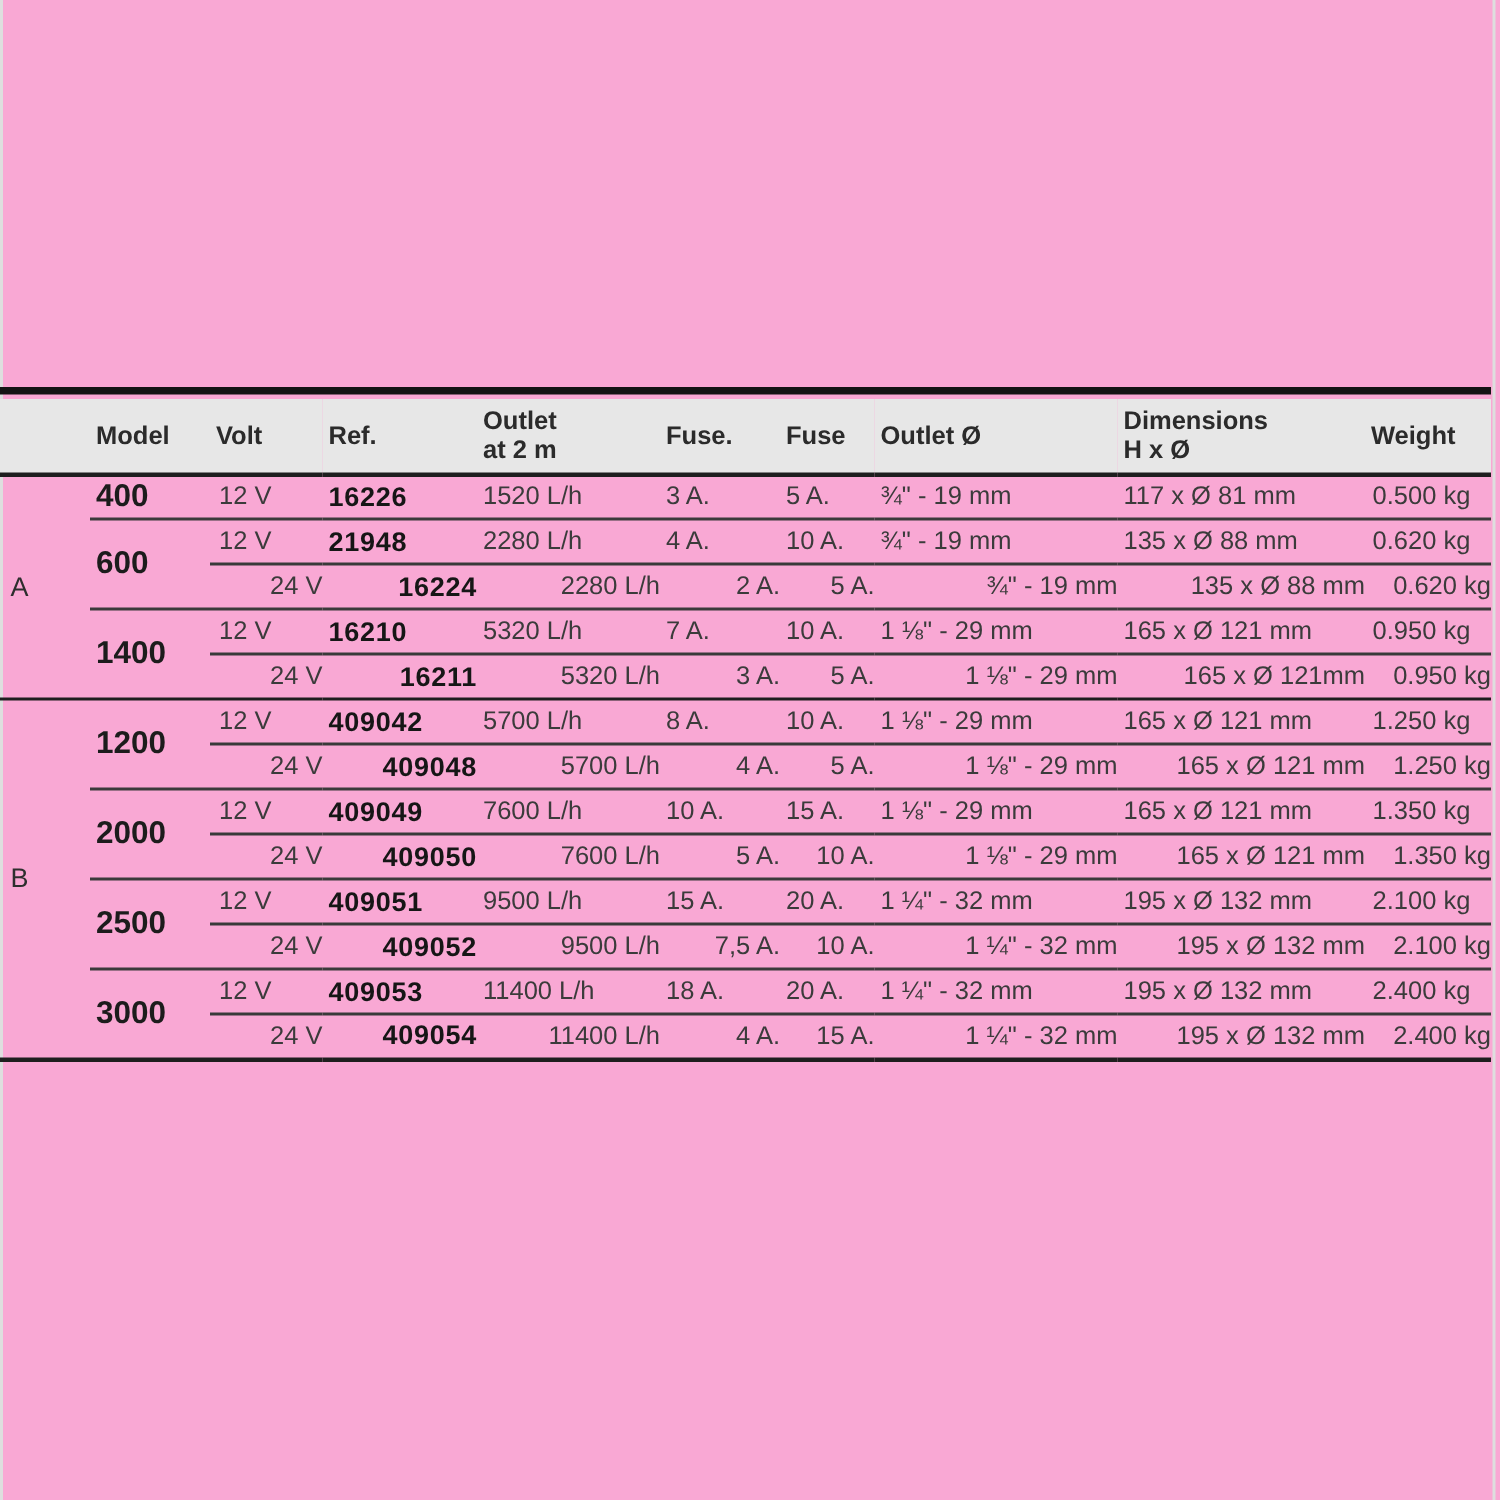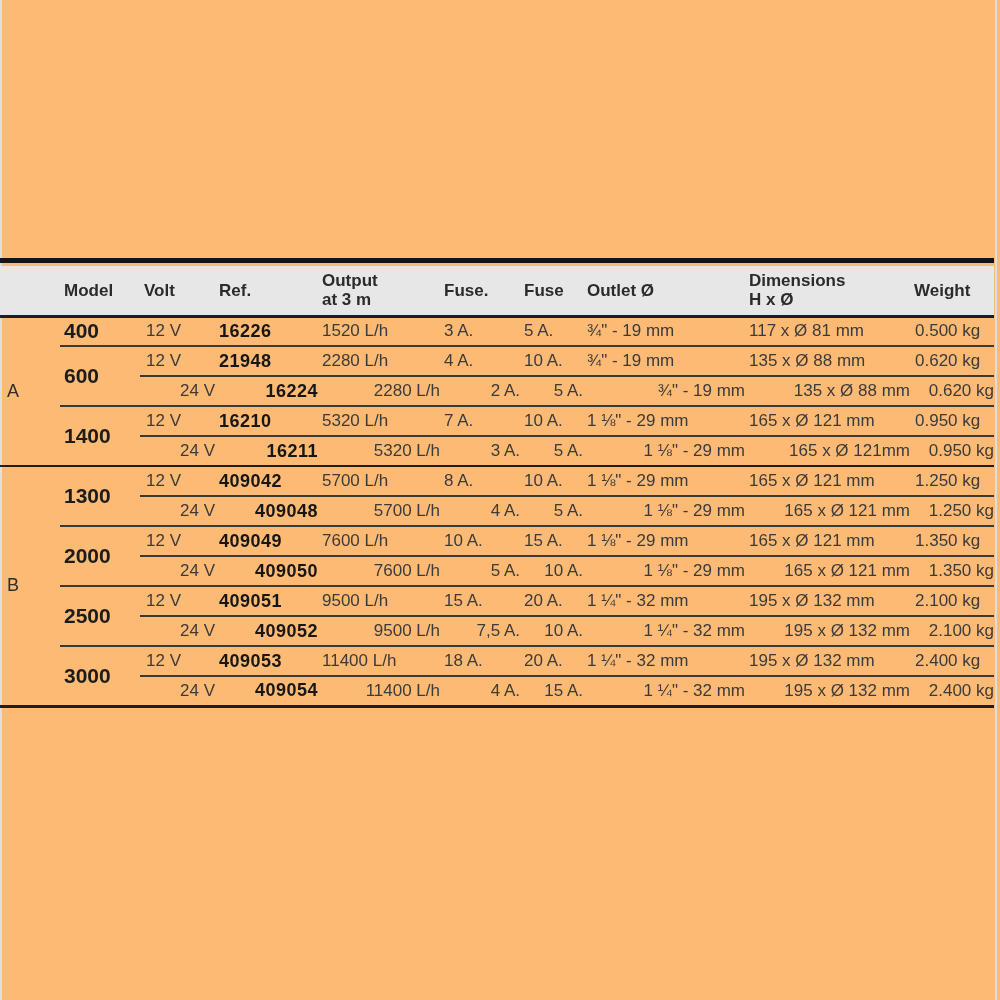--- a/index.html
+++ b/index.html
@@ -9,21 +9,21 @@
     --text-bold: #161616;
     --header-bg: #e7e7e7;
   }
   * { margin: 0; padding: 0; box-sizing: border-box; }
   html, body { background: #ffffff; }
   body { font-family: "Liberation Sans", "DejaVu Sans", sans-serif; }
   .canvas {
     position: relative;
     width: 1000px;
     height: 1000px;
-    background: #fdba74;
+    background: #f9a8d4;
     overflow: hidden;
   }
   .edge-line {
     position: absolute;
     top: 0;
     width: 2px;
     height: 1000px;
     background: #dedede;
   }
   .edge-left { left: 0; }
@@ -128,22 +128,22 @@
         <col class="c-dim">
           <col class="c-weight">
       </colgroup>
       <thead>
         <tr>
           <th></th>
           <th>Model</th>
           <th>Volt</th>
           <th>Ref.</th>
           <th>
-            <span class="hline">Output</span>
-            <span class="hline">at 3 m</span>
+            <span class="hline">Outlet</span>
+            <span class="hline">at 2 m</span>
           </th>
           <th>Fuse.</th>
           <th>Fuse</th>
           <th>Outlet Ø</th>
           <th>
             <span class="hline">Dimensions</span>
             <span class="hline">H x Ø</span>
           </th>
           <th>Weight</th>
         </tr>
@@ -200,21 +200,21 @@
           <td class="bt-s">5320 L/h</td>
           <td class="bt-s">3 A.</td>
           <td class="bt-s">5 A.</td>
           <td class="bt-s">1 ⅛" - 29 mm</td>
           <td class="bt-s">165 x Ø 121mm</td>
           <td class="weight bt-s">0.950 kg</td>
         </tr>
 
         <tr>
           <td class="group bt-g" rowspan="8">B</td>
-          <td class="model bt-g" rowspan="2">1300</td>
+          <td class="model bt-g" rowspan="2">1200</td>
           <td class="volt bt-g">12 V</td>
           <td class="ref bt-g">409042</td>
           <td class="bt-g">5700 L/h</td>
           <td class="bt-g">8 A.</td>
           <td class="bt-g">10 A.</td>
           <td class="bt-g">1 ⅛" - 29 mm</td>
           <td class="bt-g">165 x Ø 121 mm</td>
           <td class="weight bt-g">1.250 kg</td>
         </tr>
         <tr>

